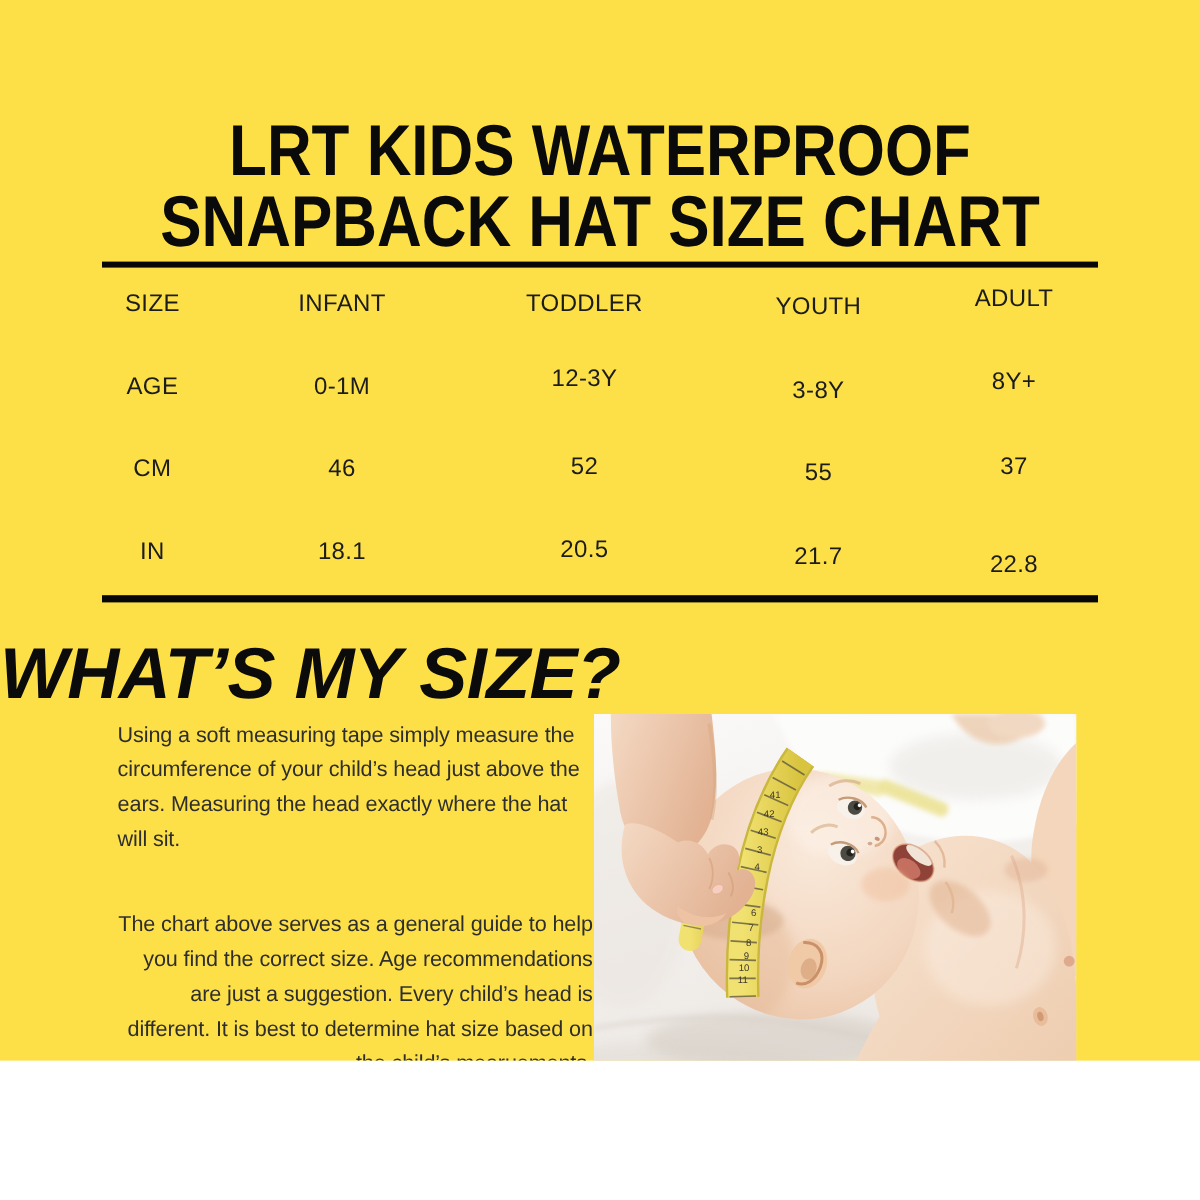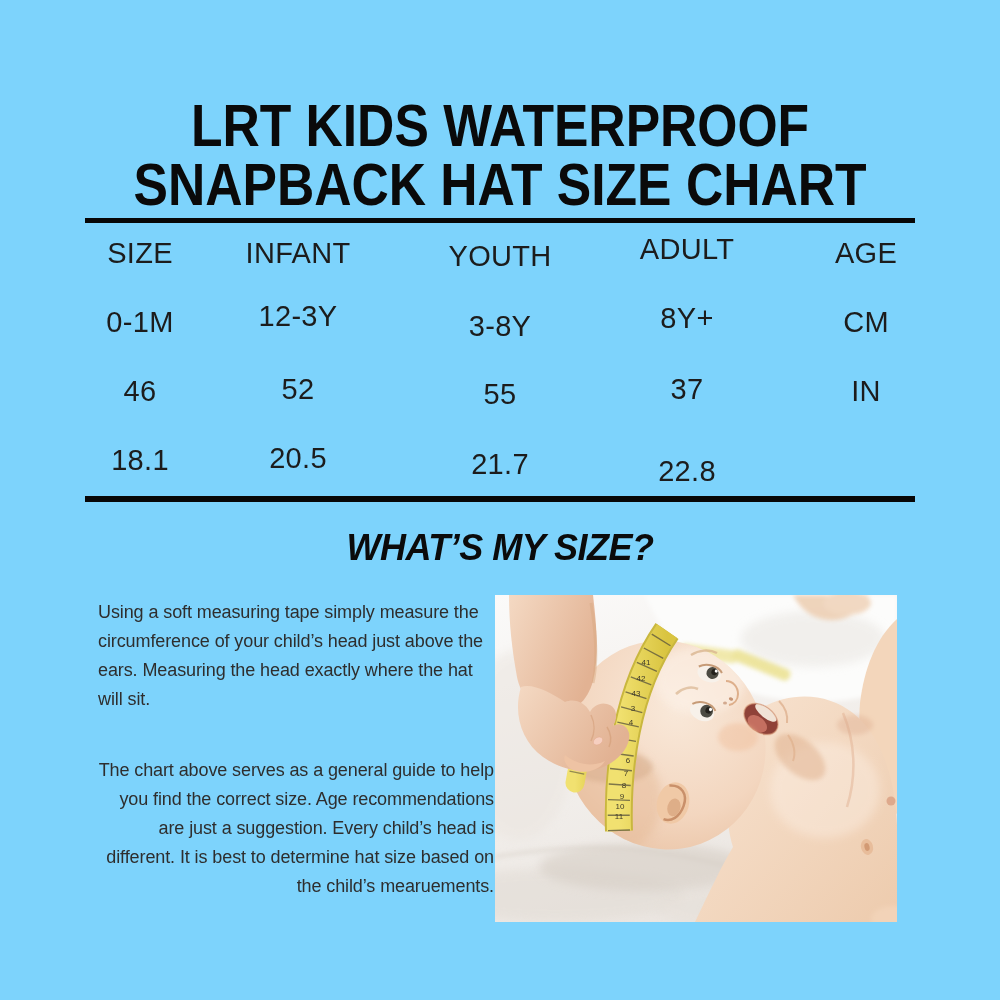--- a/index.html
+++ b/index.html
@@ -1,41 +1,41 @@
 <!DOCTYPE html>
 <html><head>
 <meta charset="utf-8">
 <style>
   html,body{margin:0;padding:0;background:#fff;}
   .page{
-    position:relative;width:1000px;height:1000px;background:#7dd3fc;
+    position:relative;width:1000px;height:884px;background:#fde047;
     font-family:"Liberation Sans", sans-serif;color:#1d1d1d;overflow:hidden;
   }
   
   .title{
     position:absolute;top:96px;left:0;width:1000px;text-align:center;
     color:#0a0a0a;font-weight:700;font-size:60px;line-height:59px;
   }
   .title .line{display:block;transform:scaleX(0.86);transform-origin:50% 50%;letter-spacing:0;white-space:nowrap;}
   
   .rule{position:absolute;left:85px;width:830px;background:#070707;}
   .rule-top{top:218px;height:5px;}
   .rule-bottom{top:496px;height:6px;}
   
   .size-table{
-    position:absolute;left:98px;top:219px;width:830px;height:276px;
+    position:absolute;left:85px;top:219px;width:830px;height:276px;
     display:grid;grid-template-columns:84px 232px 172px 218px 124px;
     grid-auto-rows:69px;justify-items:center;align-items:center;
-    font-size:29px;color:#1c1c1c;letter-spacing:0.3px;
+    font-size:20px;color:#1c1c1c;letter-spacing:0.3px;
   }
   .size-table .cell{white-space:nowrap;}
   
   .whats{
-    position:absolute;top:527px;left:0;width:1000px;text-align:center;
-    font-size:36px;font-weight:700;font-style:italic;color:#0b0b0b;letter-spacing:-0.5px;
+    position:absolute;top:527px;left:0;width:1000px;
+    font-size:60px;font-weight:700;font-style:italic;color:#0b0b0b;letter-spacing:-0.5px;
   }
   
   .copy{position:absolute;color:#2e2e2e;font-size:18px;line-height:29px;letter-spacing:-0.1px;text-align:left;}
   .copy-1{left:98px;top:598px;width:392px;}
   .copy-2{left:92px;top:756px;width:402px;}
   
   .photo{position:absolute;left:495px;top:595px;width:402px;height:327px;}
   .photo svg{display:block;}
 </style>
 </head>
@@ -47,20 +47,21 @@
     <span class="line">LRT KIDS WATERPROOF</span>
     <span class="line">SNAPBACK HAT SIZE CHART</span>
   </h1>
 
   <div class="rule rule-top"></div>
 
   <div class="size-table">
 
     <div class="cell">SIZE</div>
     <div class="cell">INFANT</div>
+    <div class="cell">TODDLER</div>
     <div class="cell" style="transform:translateY(3px);">YOUTH</div>
     <div class="cell" style="transform:translate(-8px,-4px);">ADULT</div>
 
     <div class="cell">AGE</div>
     <div class="cell">0-1M</div>
     <div class="cell" style="transform:translateY(-6px);">12-3Y</div>
     <div class="cell" style="transform:translateY(4px);">3-8Y</div>
     <div class="cell" style="transform:translate(-8px,-4px);">8Y+</div>
 
     <div class="cell">CM</div>

